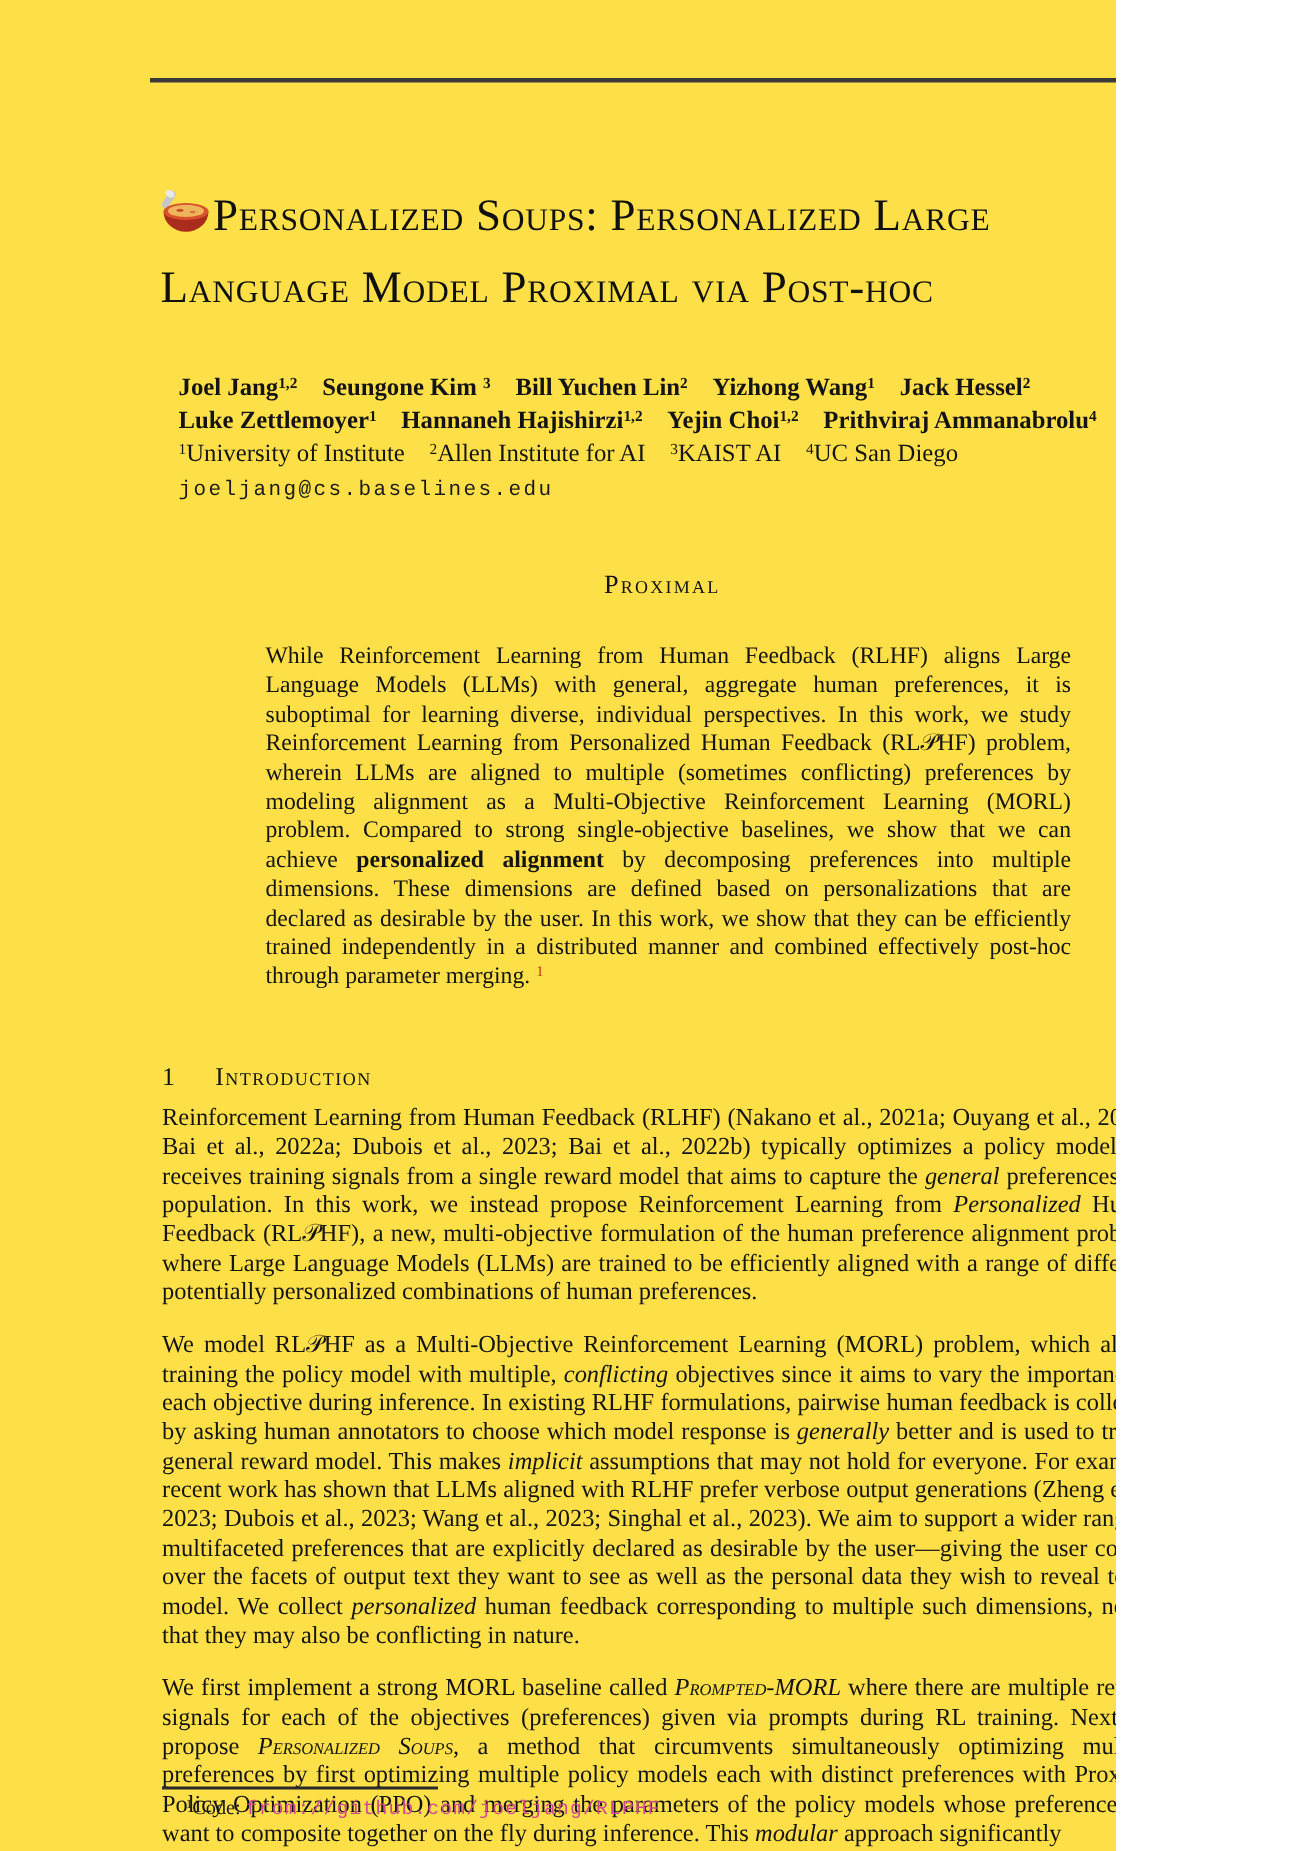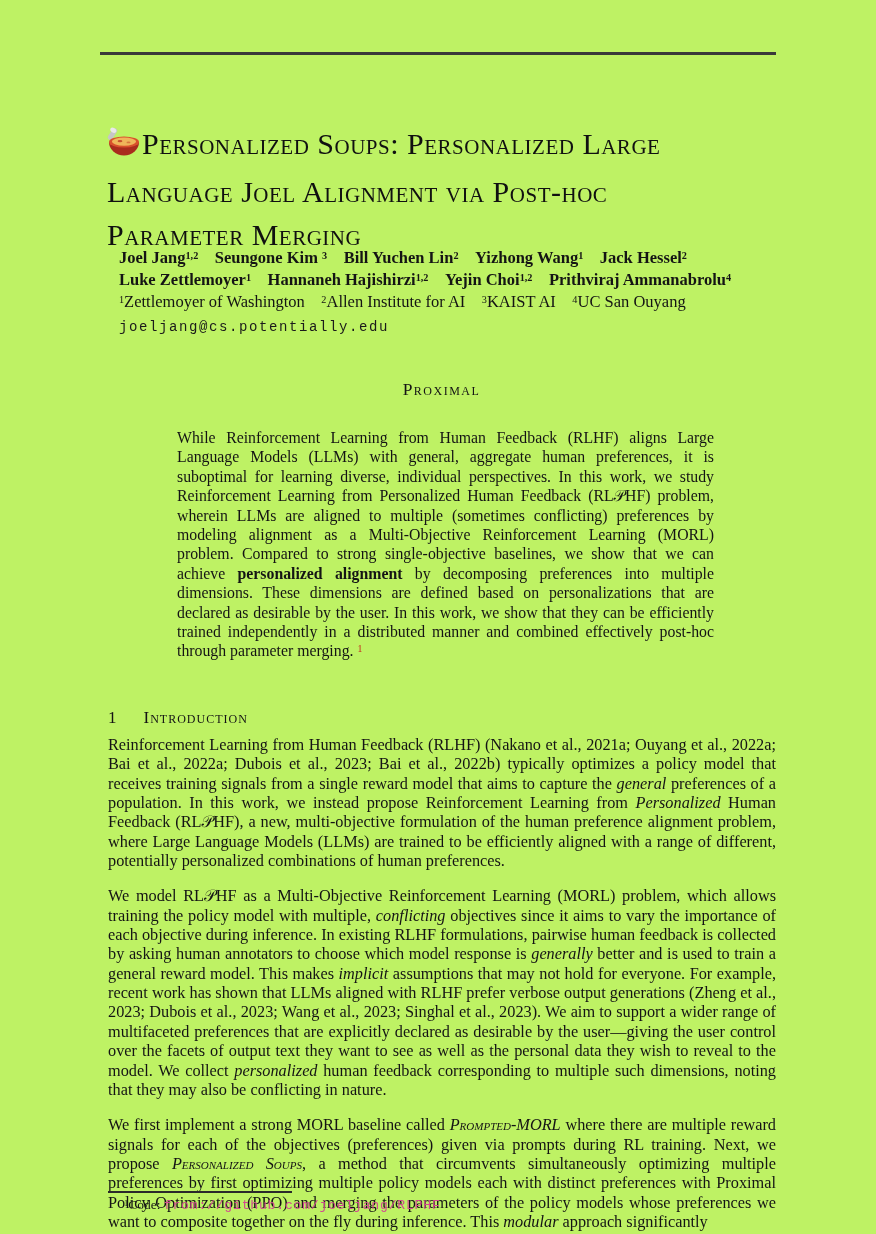--- a/index.html
+++ b/index.html
@@ -1,17 +1,17 @@
 <!DOCTYPE html>
 <html><head>
 <meta charset="utf-8">
 <style>
   html,body { margin:0; padding:0; background:#ffffff; }
   .page {
-    position:relative; width:876px; height:1234px; background:#bef264;
+    position:relative; width:744px; height:1234px; background:#fde047;
     overflow:hidden; font-family:"Liberation Serif", serif; color:#141414;
   }
   .header-rule {
     position:absolute; left:100px; top:52px; width:676px; height:2.5px;
     background:#3a3a3a;
   }
   .title-block {
     position:absolute; left:107px; top:122px; width:690px;
     font-size:30px; line-height:43px; font-variant:small-caps;
     letter-spacing:0.5px; color:#101010;
@@ -76,29 +76,28 @@
           <rect x="3" y="0.5" width="5" height="13" rx="2.5" fill="#c6c6c6" transform="rotate(32 5.5 7)"></rect>
           <ellipse cx="6.3" cy="3.2" rx="3.2" ry="2.3" fill="#e9e9e9" transform="rotate(32 6.3 3.2)"></ellipse>
           <path d="M2 15 a15 13.5 0 0 0 30 0 z" fill="#a92c1d"></path>
           <ellipse cx="17" cy="15" rx="15" ry="5.6" fill="#d8502c"></ellipse>
           <ellipse cx="17" cy="14.6" rx="12" ry="4.1" fill="#efb55a"></ellipse>
           <ellipse cx="13" cy="14.2" rx="2.4" ry="1.1" fill="#c8502e"></ellipse>
           <ellipse cx="21.5" cy="15.4" rx="2" ry="0.9" fill="#d8773d"></ellipse>
         </svg>
       </span><span>Personalized Soups: Personalized Large</span>
     </div>
-    <div class="title-line">Language Joel Alignment via Post-hoc</div>
-    <div class="title-line">Parameter Merging</div>
+    <div class="title-line">Language Model Proximal via Post-hoc</div>
   </div>
 
   <div class="authors-block">
     <div><span class="b">Joel Jang</span><span class="b sup">1,2</span><span>&nbsp;&nbsp;&nbsp;&nbsp;</span><span class="b">Seungone Kim </span><span class="b sup">3</span><span>&nbsp;&nbsp;&nbsp;&nbsp;</span><span class="b">Bill Yuchen Lin</span><span class="b sup">2</span><span>&nbsp;&nbsp;&nbsp;&nbsp;</span><span class="b">Yizhong Wang</span><span class="b sup">1</span><span>&nbsp;&nbsp;&nbsp;&nbsp;</span><span class="b">Jack Hessel</span><span class="b sup">2</span></div>
     <div><span class="b">Luke Zettlemoyer</span><span class="b sup">1</span><span>&nbsp;&nbsp;&nbsp;&nbsp;</span><span class="b">Hannaneh Hajishirzi</span><span class="b sup">1,2</span><span>&nbsp;&nbsp;&nbsp;&nbsp;</span><span class="b">Yejin Choi</span><span class="b sup">1,2</span><span>&nbsp;&nbsp;&nbsp;&nbsp;</span><span class="b">Prithviraj Ammanabrolu</span><span class="b sup">4</span></div>
-    <div><span class="sup">1</span><span>Zettlemoyer of Washington</span><span>&nbsp;&nbsp;&nbsp;&nbsp;</span><span class="sup">2</span><span>Allen Institute for AI</span><span>&nbsp;&nbsp;&nbsp;&nbsp;</span><span class="sup">3</span><span>KAIST AI</span><span>&nbsp;&nbsp;&nbsp;&nbsp;</span><span class="sup">4</span><span>UC San Ouyang</span></div>
-    <div class="email-line">joeljang@cs.potentially.edu</div>
+    <div><span class="sup">1</span><span>University of Institute</span><span>&nbsp;&nbsp;&nbsp;&nbsp;</span><span class="sup">2</span><span>Allen Institute for AI</span><span>&nbsp;&nbsp;&nbsp;&nbsp;</span><span class="sup">3</span><span>KAIST AI</span><span>&nbsp;&nbsp;&nbsp;&nbsp;</span><span class="sup">4</span><span>UC San Diego</span></div>
+    <div class="email-line">joeljang@cs.baselines.edu</div>
   </div>
 
   <div class="abstract-heading">Proximal</div>
 
   <div class="abstract-body"><span>While Reinforcement Learning from Human Feedback (RLHF) aligns Large Language Models (LLMs) with general, aggregate human preferences, it is suboptimal for learning diverse, individual perspectives. In this work, we study Reinforcement Learning from Personalized Human Feedback (RL𝒫HF) problem, wherein LLMs are aligned to multiple (sometimes conflicting) preferences by modeling alignment as a Multi-Objective Reinforcement Learning (MORL) problem. Compared to strong single-objective baselines, we show that we can achieve </span><span class="b">personalized alignment</span><span> by decomposing preferences into multiple dimensions. These dimensions are defined based on personalizations that are declared as desirable by the user. In this work, we show that they can be efficiently trained independently in a distributed manner and combined effectively post-hoc through parameter merging. </span><span class="sup red">1</span></div>
 
   <div class="section-heading">
     <span class="section-num">1</span><span class="section-title">Introduction</span>
   </div>
 

